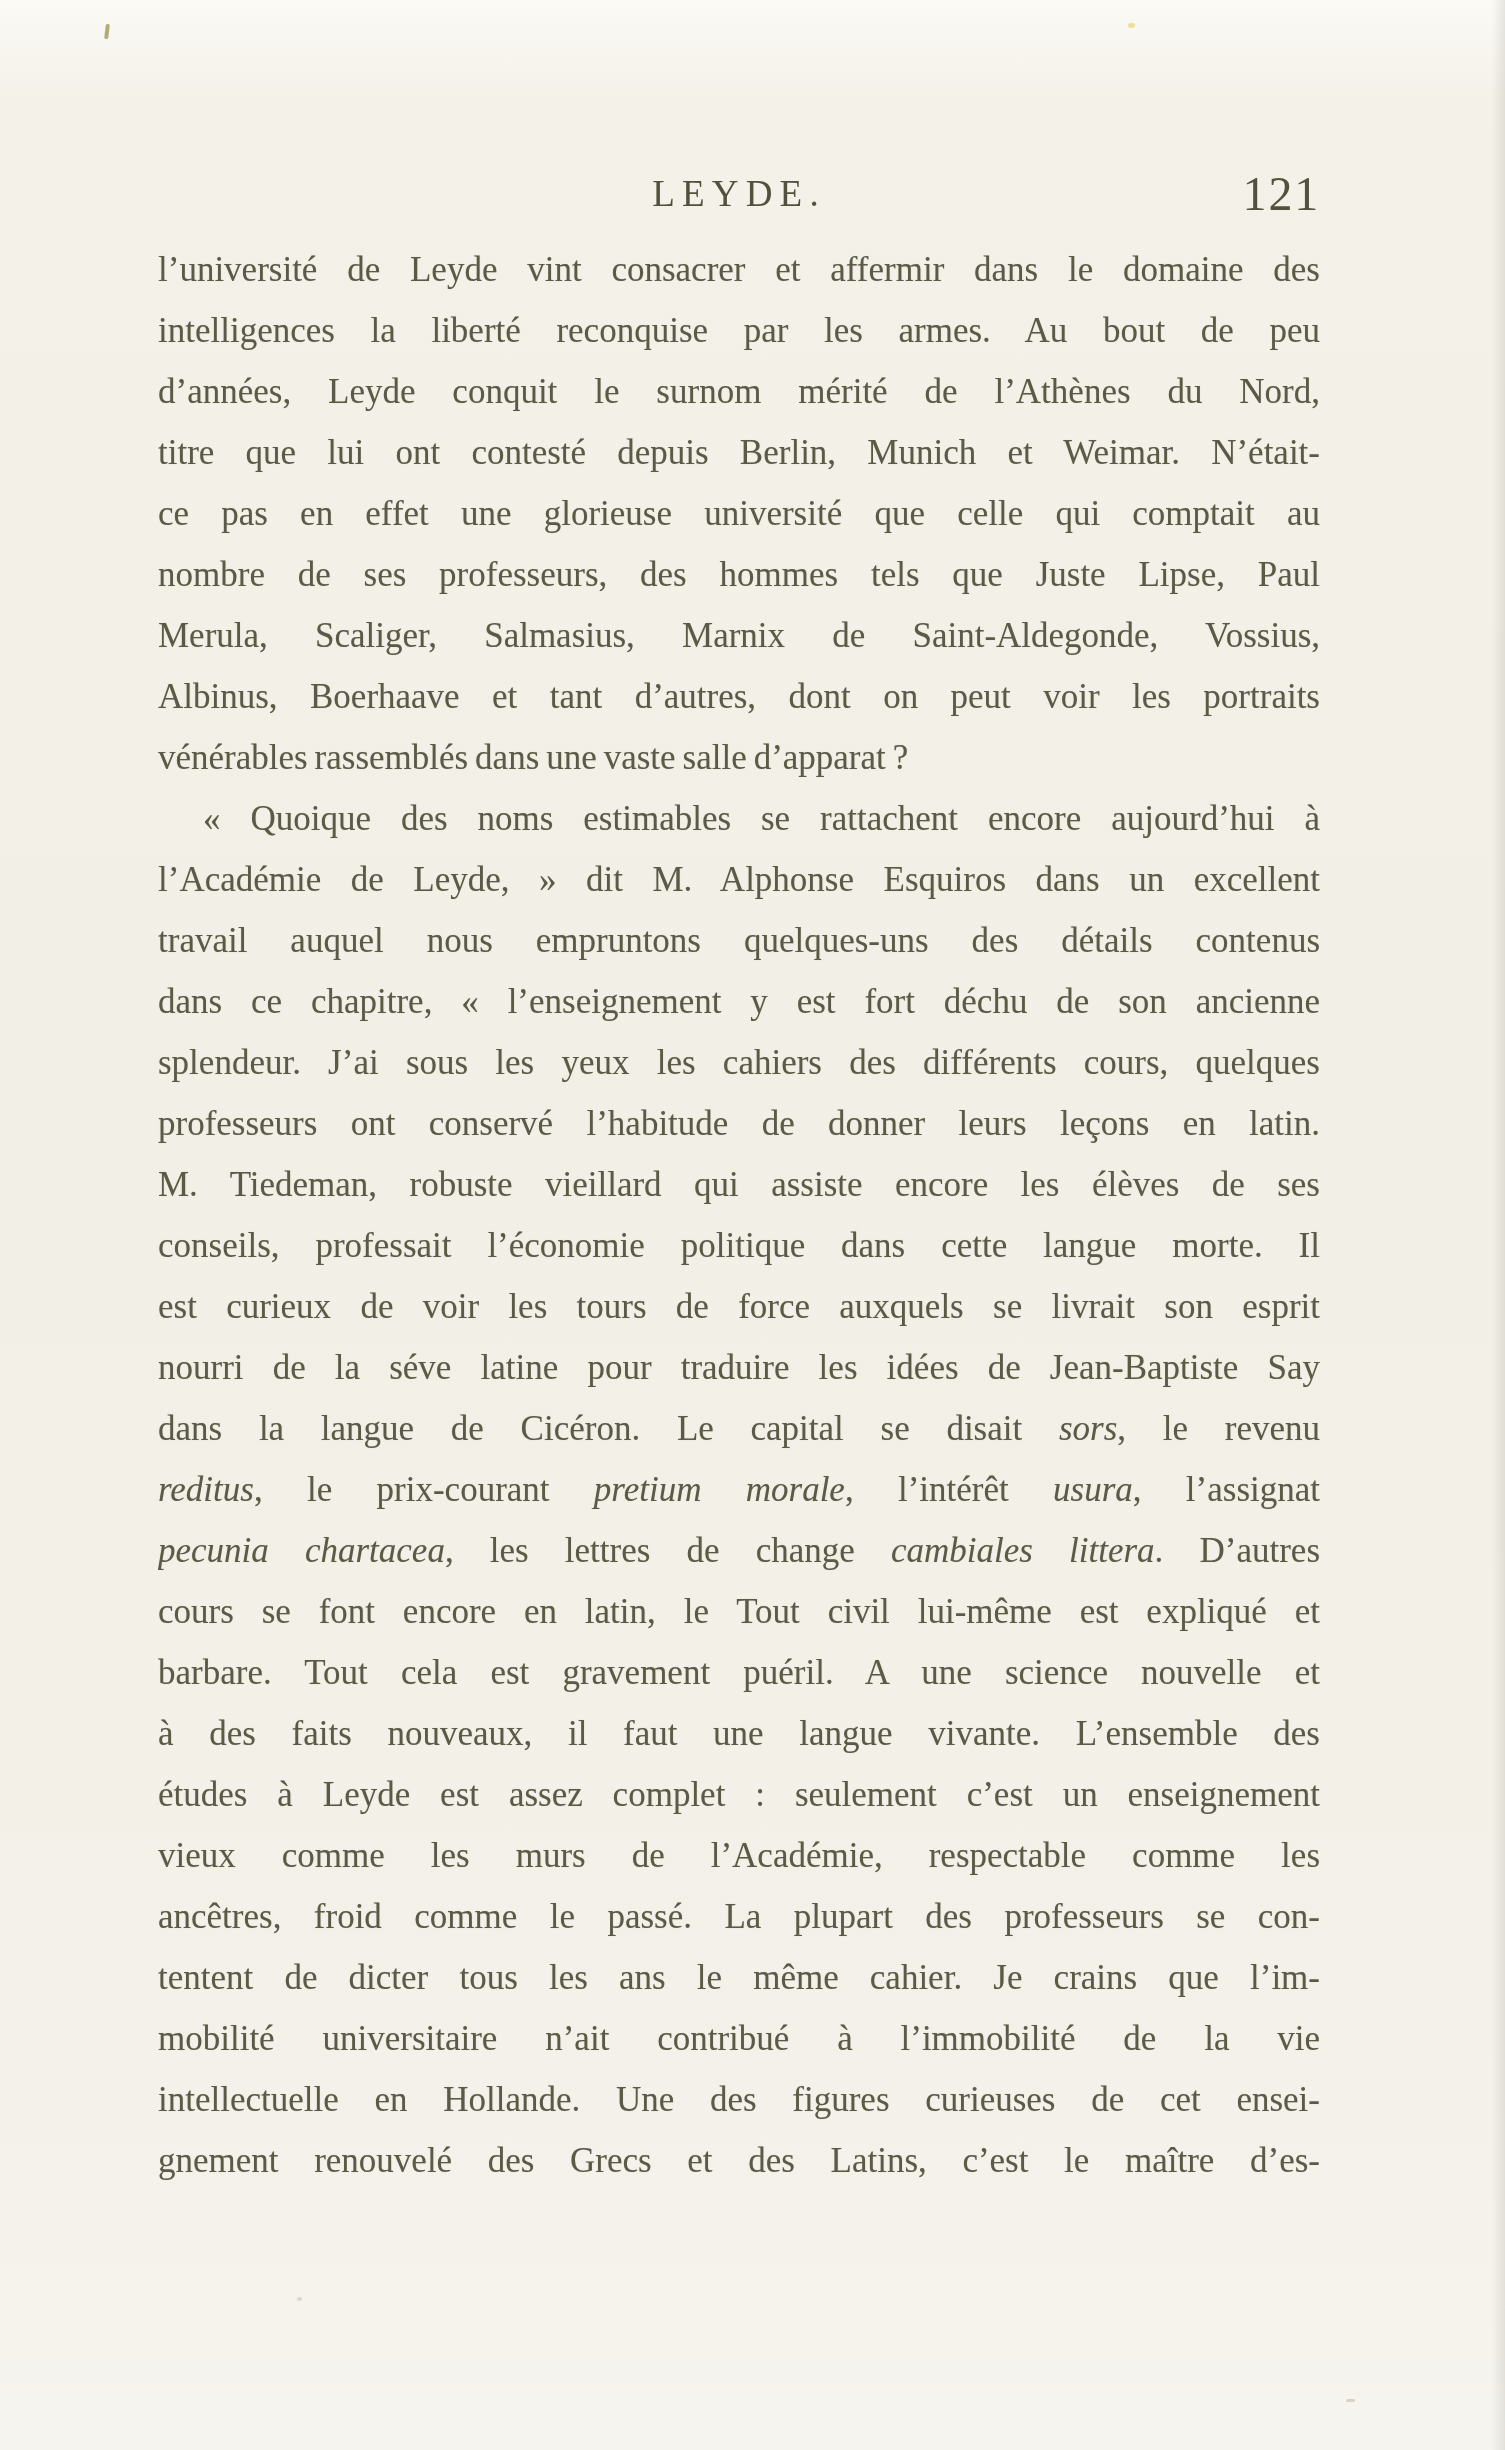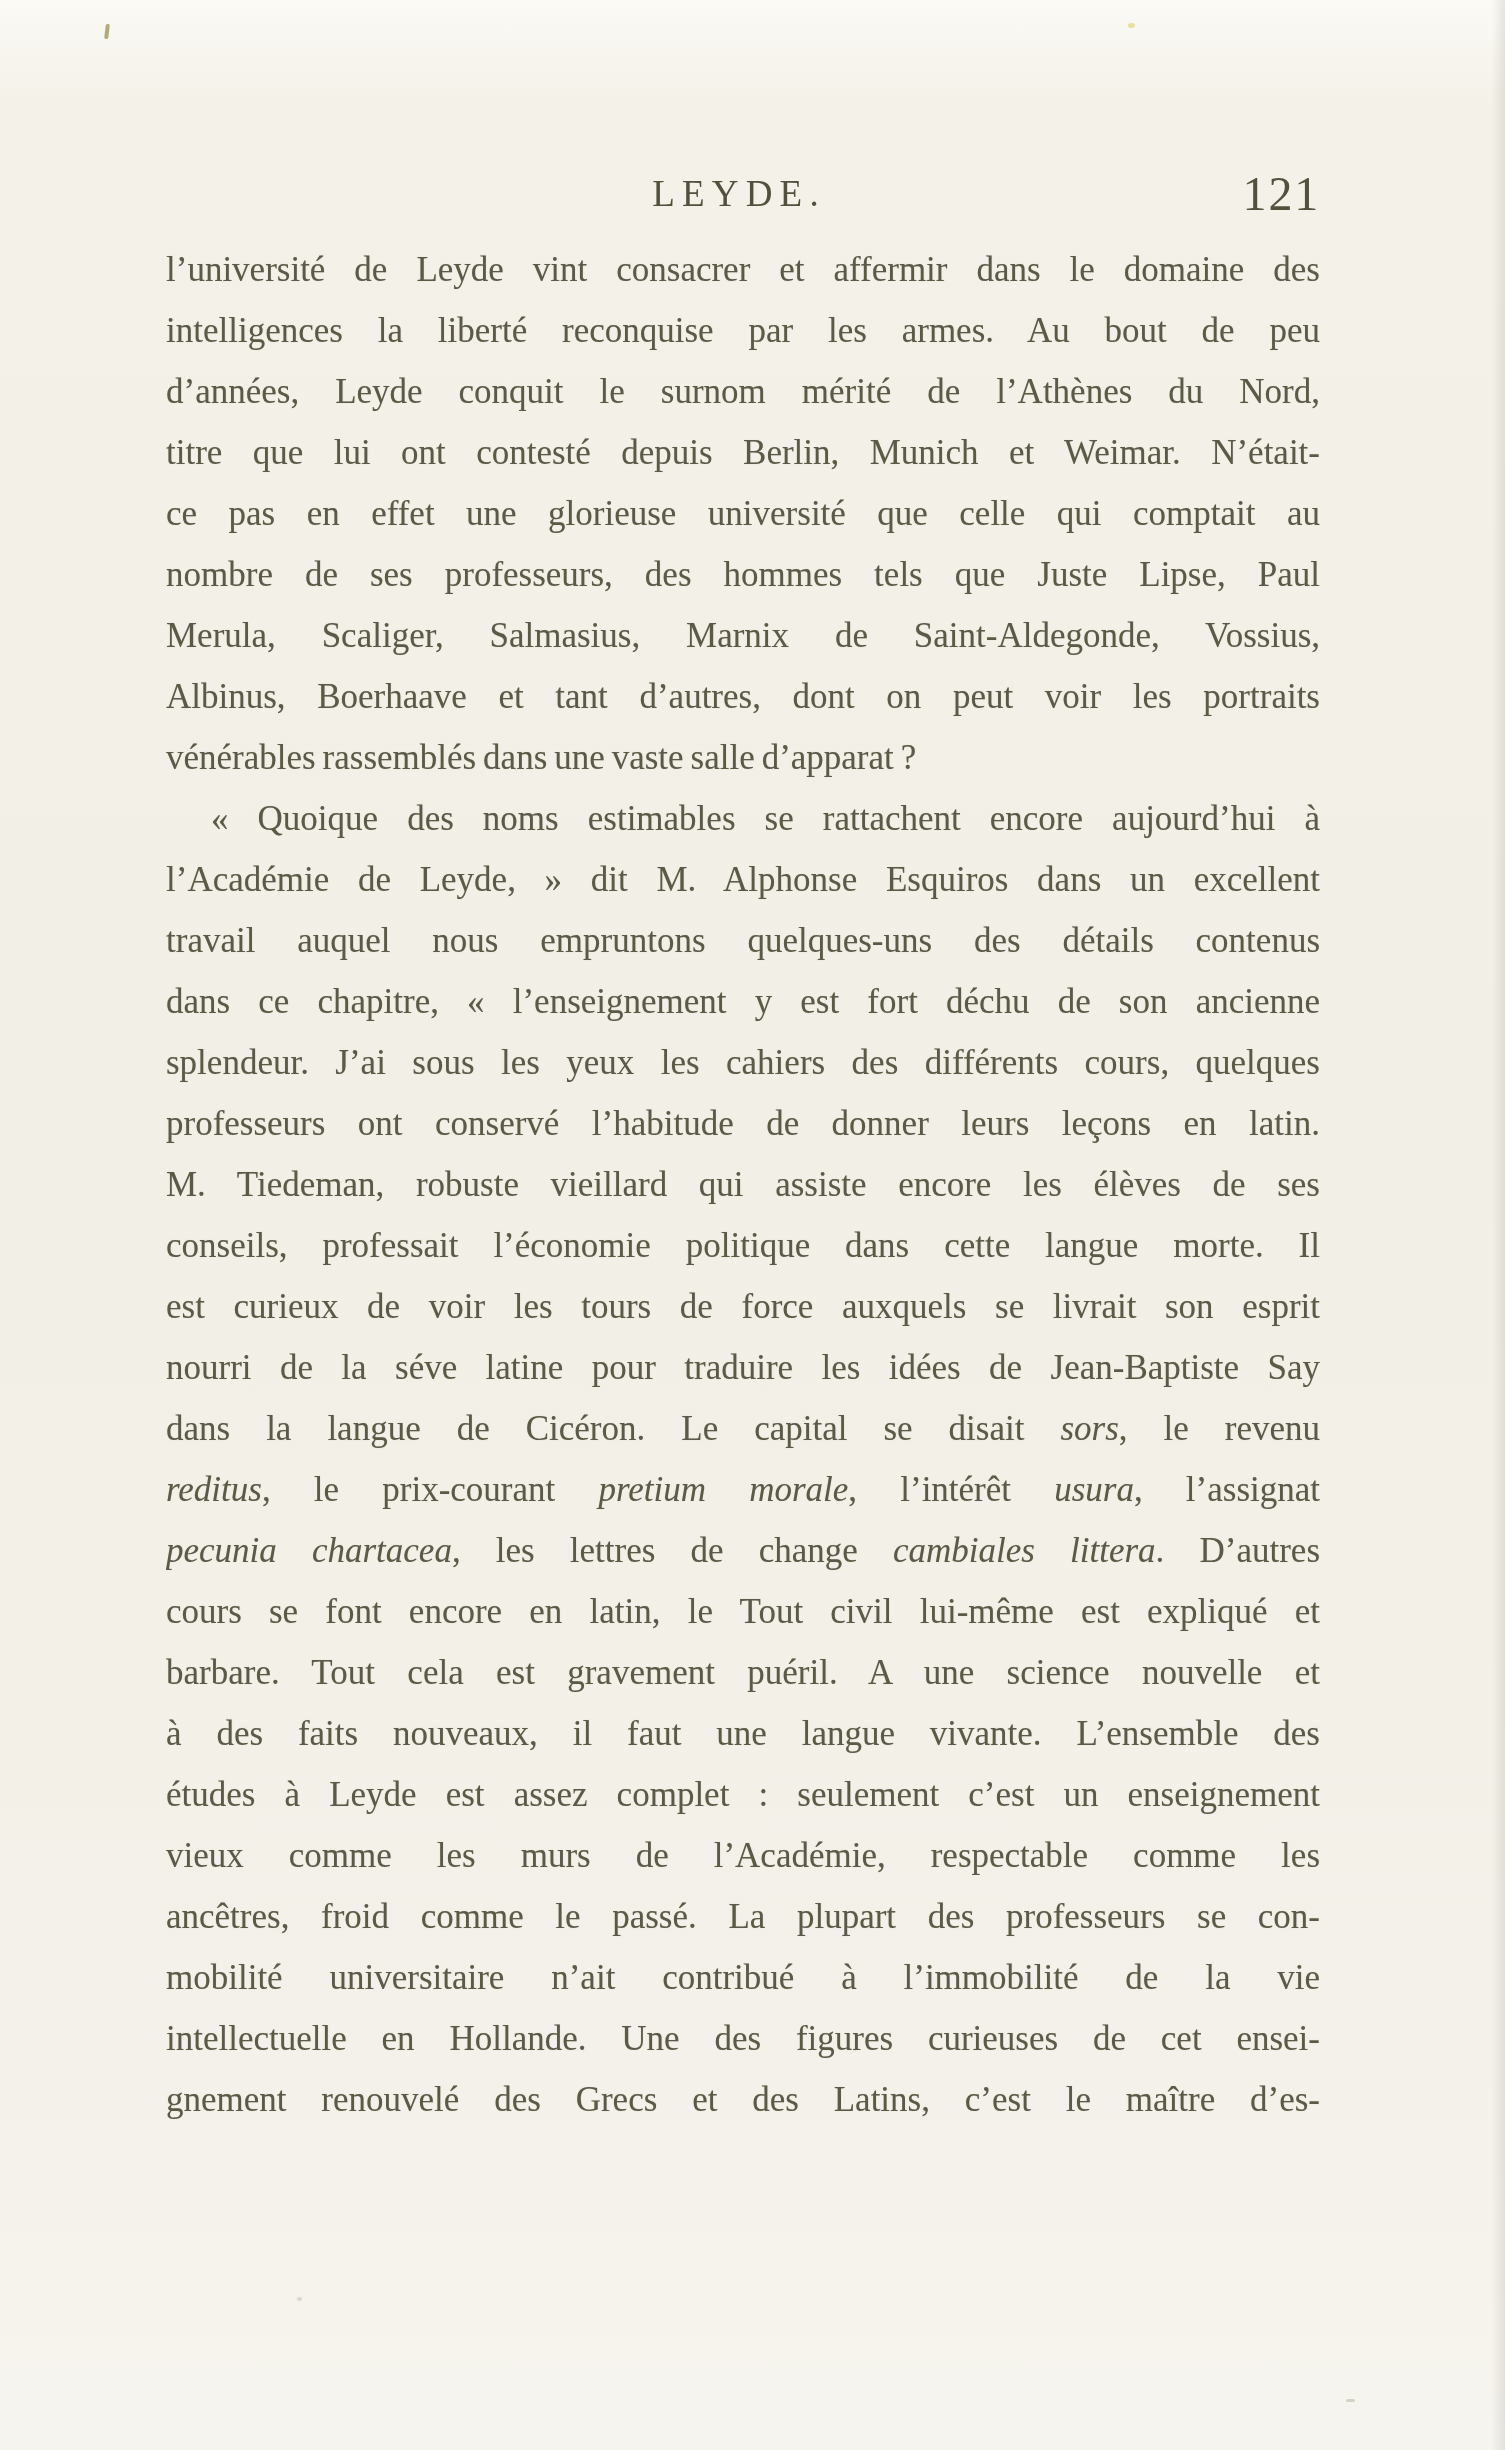--- a/index.html
+++ b/index.html
@@ -64,21 +64,20 @@
     color: #5c5a47;
     word-spacing: -1.8px;
     text-shadow: 0 0 0.9px rgba(92,90,71,0.25);
   }
   .line {
     height: 61px;
     overflow: hidden;
     text-align: justify;
     text-align-last: justify;
     white-space: normal;
-    margin-left: 8px;
   }
   .line.end {
     text-align-last: left;
   }
   .line.indent {
     text-indent: 45px;
   }
   .line i {
     font-style: italic;
   }
@@ -146,20 +145,21 @@
       <div class="line">nourri de la séve latine pour traduire les idées de Jean-Baptiste Say</div>
       <div class="line">dans la langue de Cicéron. Le capital se disait <i>sors</i>, le revenu</div>
       <div class="line"><i>reditus</i>, le prix-courant <i>pretium morale</i>, l’intérêt <i>usura</i>, l’assignat</div>
       <div class="line"><i>pecunia chartacea</i>, les lettres de change <i>cambiales littera</i>. D’autres</div>
       <div class="line">cours se font encore en latin, le Tout civil lui-même est expliqué et</div>
       <div class="line">barbare. Tout cela est gravement puéril. A une science nouvelle et</div>
       <div class="line">à des faits nouveaux, il faut une langue vivante. L’ensemble des</div>
       <div class="line">études à Leyde est assez complet : seulement c’est un enseignement</div>
       <div class="line">vieux comme les murs de l’Académie, respectable comme les</div>
       <div class="line">ancêtres, froid comme le passé. La plupart des professeurs se con-</div>
+      <div class="line">tentent de dicter tous les ans le même cahier. Je crains que l’im-</div>
       <div class="line">mobilité universitaire n’ait contribué à l’immobilité de la vie</div>
       <div class="line">intellectuelle en Hollande. Une des figures curieuses de cet ensei-</div>
       <div class="line">gnement renouvelé des Grecs et des Latins, c’est le maître d’es-</div>
     </div>
 
   <div class="speck speck-1"></div>
   <div class="speck speck-2"></div>
   <div class="speck speck-3"></div>
   <div class="speck speck-4"></div>
 

